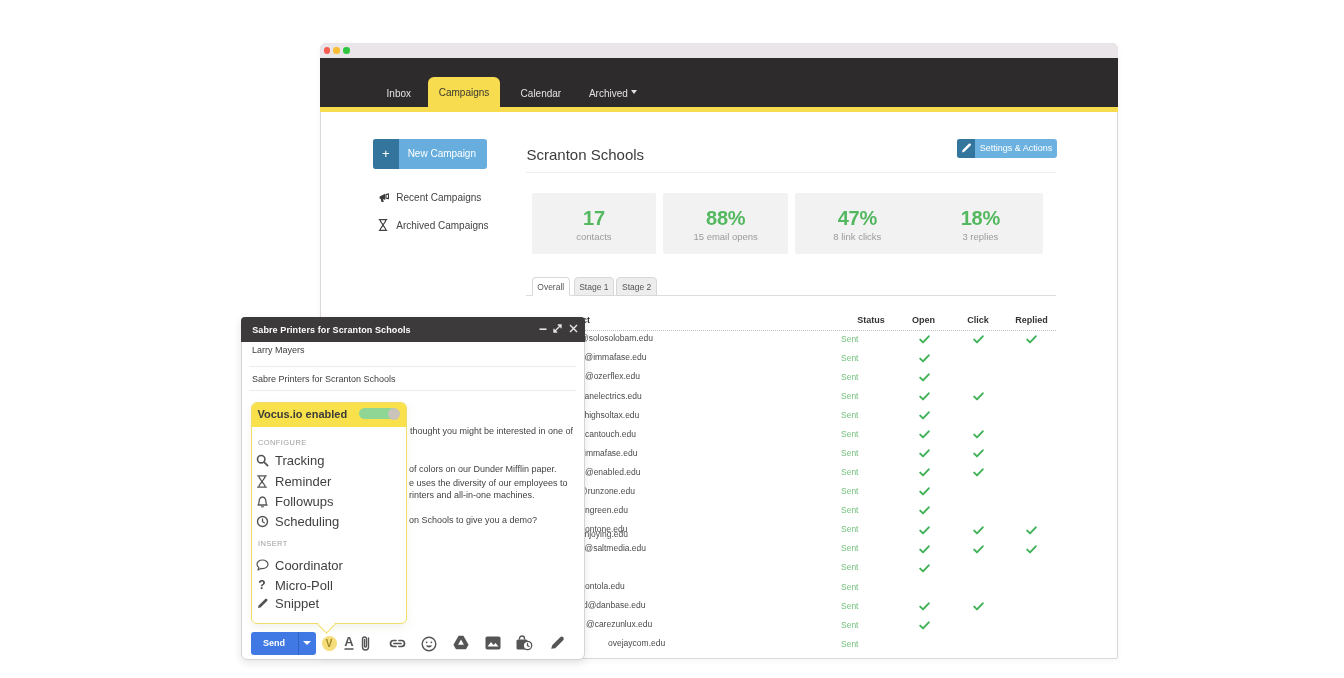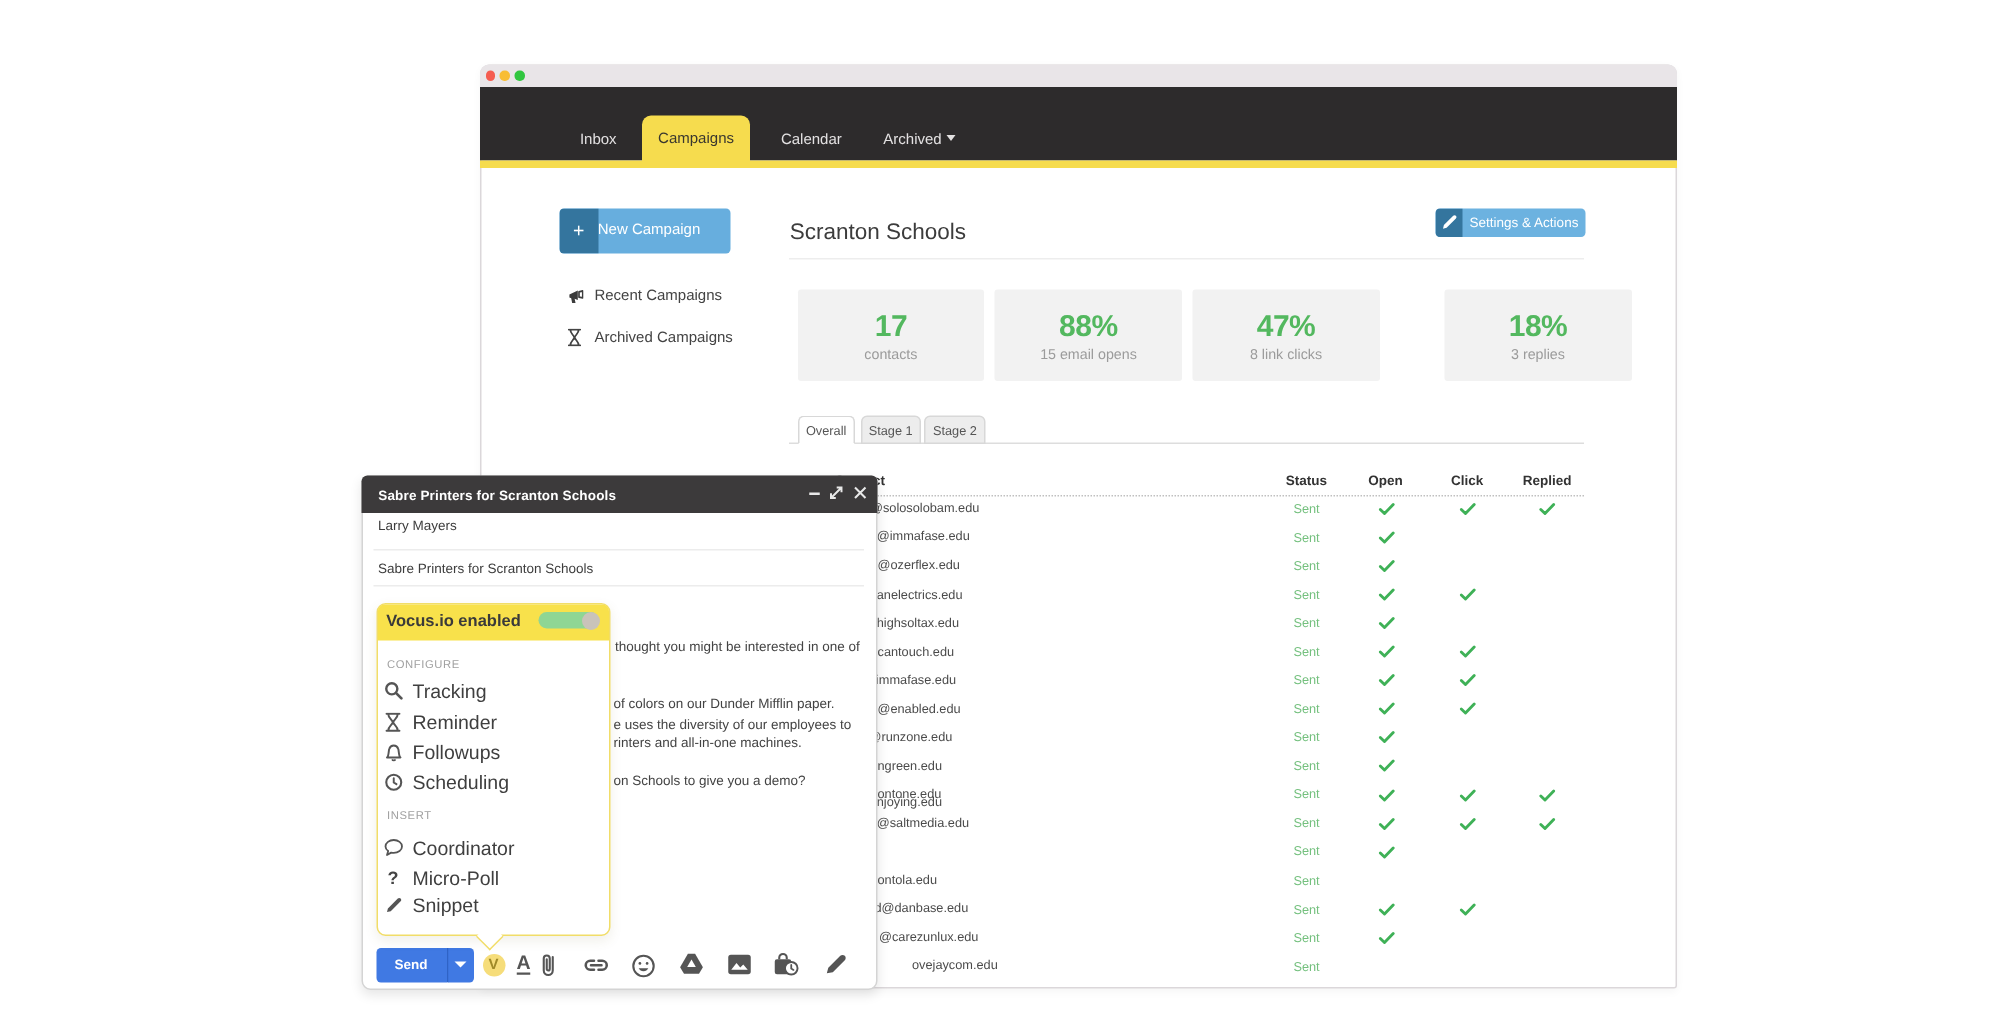--- a/index.html
+++ b/index.html
@@ -6,39 +6,39 @@
 #win{left:320px;top:43px;width:798px;height:616px;background:#fff;border:1px solid #dbd7da;border-radius:6px 6px 2px 2px;box-shadow:0 2px 6px rgba(0,0,0,0.04)}
 #titlebar{left:320px;top:43px;width:798px;height:15px;background:#e9e5e8;border-radius:6px 6px 0 0}
 .dot{position:absolute;top:47.3px;width:6.6px;height:6.6px;border-radius:50%}
 #nav{left:320px;top:58px;width:798px;height:49px;background:#2d2b2c}
 #ystrip{left:320px;top:107px;width:798px;height:4.5px;background:#f6dc4e}
 .navitem{position:absolute;top:87.5px;color:#e3e1e2;font-size:10px}
 #camp-tab{left:427.6px;top:77px;width:72.9px;height:30.5px;background:#f6dc4e;border-radius:6px 6px 0 0;color:#39372f;font-size:10px;text-align:center;line-height:31px}
 .caret{position:absolute;width:0;height:0;border-left:3px solid transparent;border-right:3px solid transparent;border-top:4px solid #e3e1e2}
 #newcamp{left:373px;top:138.5px;width:114px;height:30px;background:#67aede;border-radius:3px;overflow:hidden}
 #newcamp .plus{position:absolute;left:0;top:0;width:25.5px;height:30px;background:#34759e;color:#fff;font-size:13px;text-align:center;line-height:29px}
-#newcamp .lbl{position:absolute;left:25.5px;top:0;right:0;height:30px;color:#fff;font-size:10px;text-align:left;line-height:30px;padding-right:11px}
+#newcamp .lbl{position:absolute;left:25.5px;top:0;right:0;height:30px;color:#fff;font-size:10px;text-align:right;line-height:30px;padding-right:11px}
 .sideitem{position:absolute;color:#434343;font-size:10px}
 #heading{left:526.5px;top:146px;font-size:15px;color:#3c3c3c}
 #hr1{left:526px;top:172px;width:530px;height:1px;background:#ededed}
 #setact{left:957px;top:138.5px;width:100px;height:19.5px;background:#6cb2e0;border-radius:3px;overflow:hidden}
 #setact .ic{position:absolute;left:0;top:0;width:18px;height:19.5px;background:#34759e}
 #setact .lbl{position:absolute;left:18px;right:0;top:0;height:19.5px;color:#fff;font-size:9px;text-align:center;line-height:19.5px}
 .statbox{top:193px;width:124.7px;height:61px;background:#f2f2f2;border-radius:2px;text-align:center}
 .statnum{margin-top:14px;font-size:20px;font-weight:bold;letter-spacing:-0.3px;color:#53b85f}
 .statlab{margin-top:0.5px;font-size:9.5px;color:#9b9b9b}
 #tabline{left:526px;top:294.5px;width:530px;height:1px;background:#ddd}
 .tab{position:absolute;top:276.5px;height:19px;font-size:8.5px;color:#555;text-align:center;border:1px solid #d8d8d8;border-radius:4px 4px 0 0;line-height:18px}
 #tab1{left:531.5px;width:38.5px;background:#fff;border-bottom:1px solid #fff;z-index:2}
 #tab2{left:573.8px;width:40px;background:#ededed}
 #tab3{left:616.3px;width:40.7px;background:#ededed}
 .th{position:absolute;top:315px;font-size:9px;font-weight:bold;color:#333}
 #dotline{left:531.6px;top:330px;width:524.4px;border-top:1px dotted #c0c0c0}
 .email{font-size:8.5px;color:#4a4a4a;white-space:nowrap}
-.sent{width:60px;text-align:center;font-size:8.5px;color:#74c07e}
+.sent{width:60px;font-size:8.5px;color:#74c07e}
 .ck{width:11px;text-align:center}
 #compose{left:241px;top:317px;width:343.5px;height:342.5px;background:#fff;border:1px solid #d4d4d4;border-radius:4px 4px 6px 6px;box-shadow:0 3px 8px rgba(0,0,0,0.10);z-index:10}
 #chead{left:241px;top:317px;width:343.5px;height:25px;background:#3c3a3b;border-radius:4px 4px 0 0;z-index:11}
 #ctitle{left:252.2px;top:324.5px;font-size:9px;font-weight:bold;color:#fff;z-index:12;letter-spacing:0.1px}
 .cbtn{position:absolute;z-index:12;color:#e8e8e8}
 #cto{left:252px;top:345px;font-size:9px;color:#3d3d3d;z-index:11}
 #chr1{left:249px;top:366px;width:327px;height:1px;background:#ececec;z-index:11}
 #csub{left:252px;top:374px;font-size:9px;color:#3d3d3d;z-index:11}
 #chr2{left:249px;top:389.5px;width:327px;height:1px;background:#ececec;z-index:11}
 .btext{font-size:9px;color:#434343;white-space:nowrap;z-index:11}
@@ -105,21 +105,21 @@
     <div class="statlab">contacts</div>
   </div>
 <div class="abs statbox" style="left:663.3px">
     <div class="statnum">88%</div>
     <div class="statlab">15 email opens</div>
   </div>
 <div class="abs statbox" style="left:795.0px">
     <div class="statnum">47%</div>
     <div class="statlab">8 link clicks</div>
   </div>
-<div class="abs statbox" style="left:963px">
+<div class="abs statbox" style="left:918px">
     <div class="statnum">18%</div>
     <div class="statlab">3 replies</div>
   </div>
 <div class="abs" id="tabline"></div>
 <div class="tab" id="tab1">Overall</div>
 <div class="tab" id="tab2">Stage 1</div>
 <div class="tab" id="tab3">Stage 2</div>
 
 <div class="th" style="left:556.5px">Contact</div>
 <div class="th" style="left:857.2px">Status</div>

